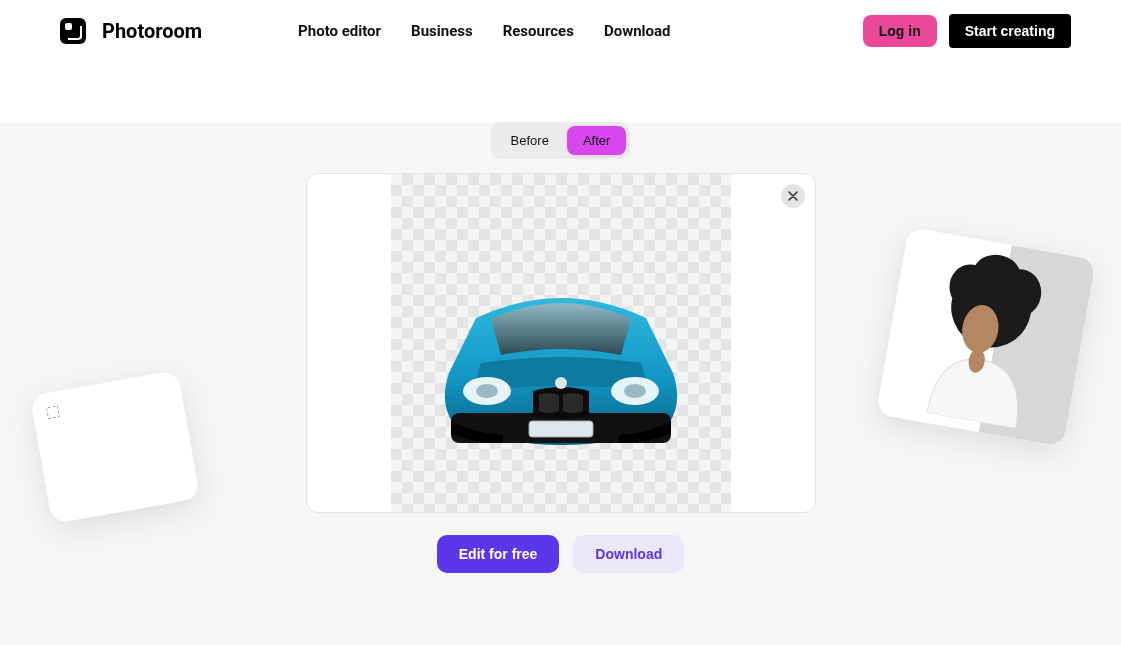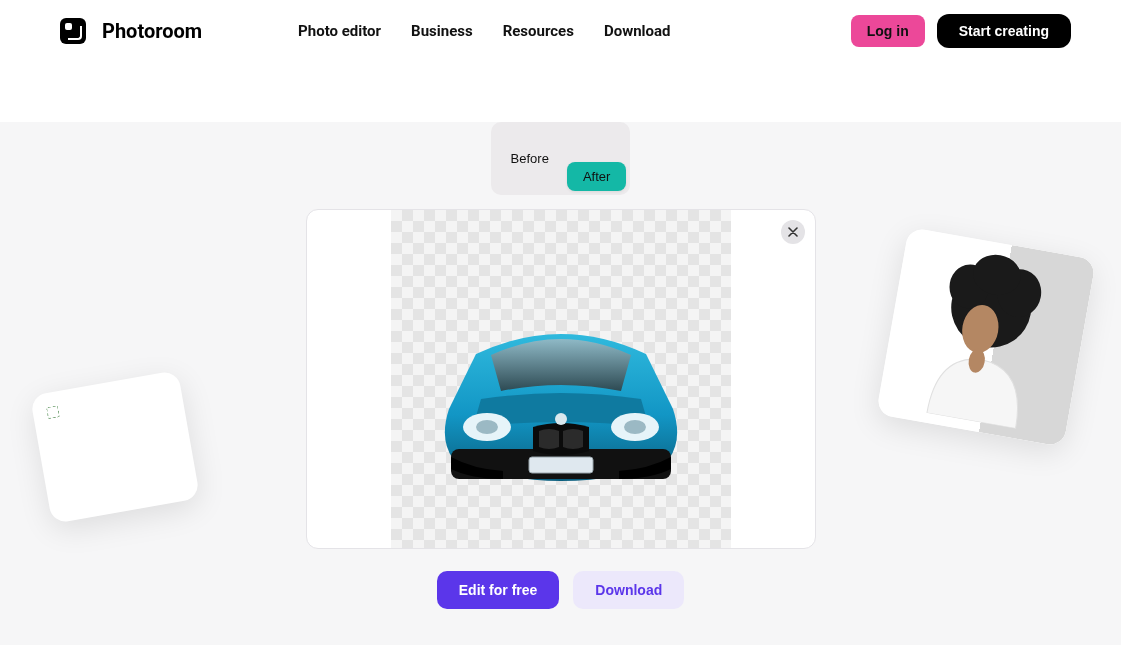--- a/index.html
+++ b/index.html
@@ -85,22 +85,22 @@
     padding: 8px 16px;
     font-size: 14px;
     font-weight: 600;
     cursor: pointer;
     color: #111;
   }
   .btn-start {
     background: #000;
     color: #fff;
     border: none;
-    border-radius: 12px;
-    padding: 9px 22px;
+    border-radius: 4px;
+    padding: 9px 16px;
     font-size: 14px;
     font-weight: 600;
     cursor: pointer;
   }
 
   
   .page {
     background: #f6f6f7;
     width: 100%;
     height: calc(100% - 62px);
@@ -190,23 +190,22 @@
     background: transparent;
     font-size: 13px;
     padding: 7px 16px;
     border-radius: 8px;
     cursor: pointer;
     color: #111;
     font-weight: 500;
     text-align: right;
   }
   .toggle-btn.active {
-    background: #14b8a6;
+    background: #d946ef;
     box-shadow: 0 1px 3px rgba(0,0,0,0.08);
-    margin-top: 36px;
   }
 
   
   .preview-wrap {
     width: 510px;
     height: 340px;
     margin: 0 auto;
     border: 1px solid #e4e3e7;
     border-radius: 12px;
     position: relative;

